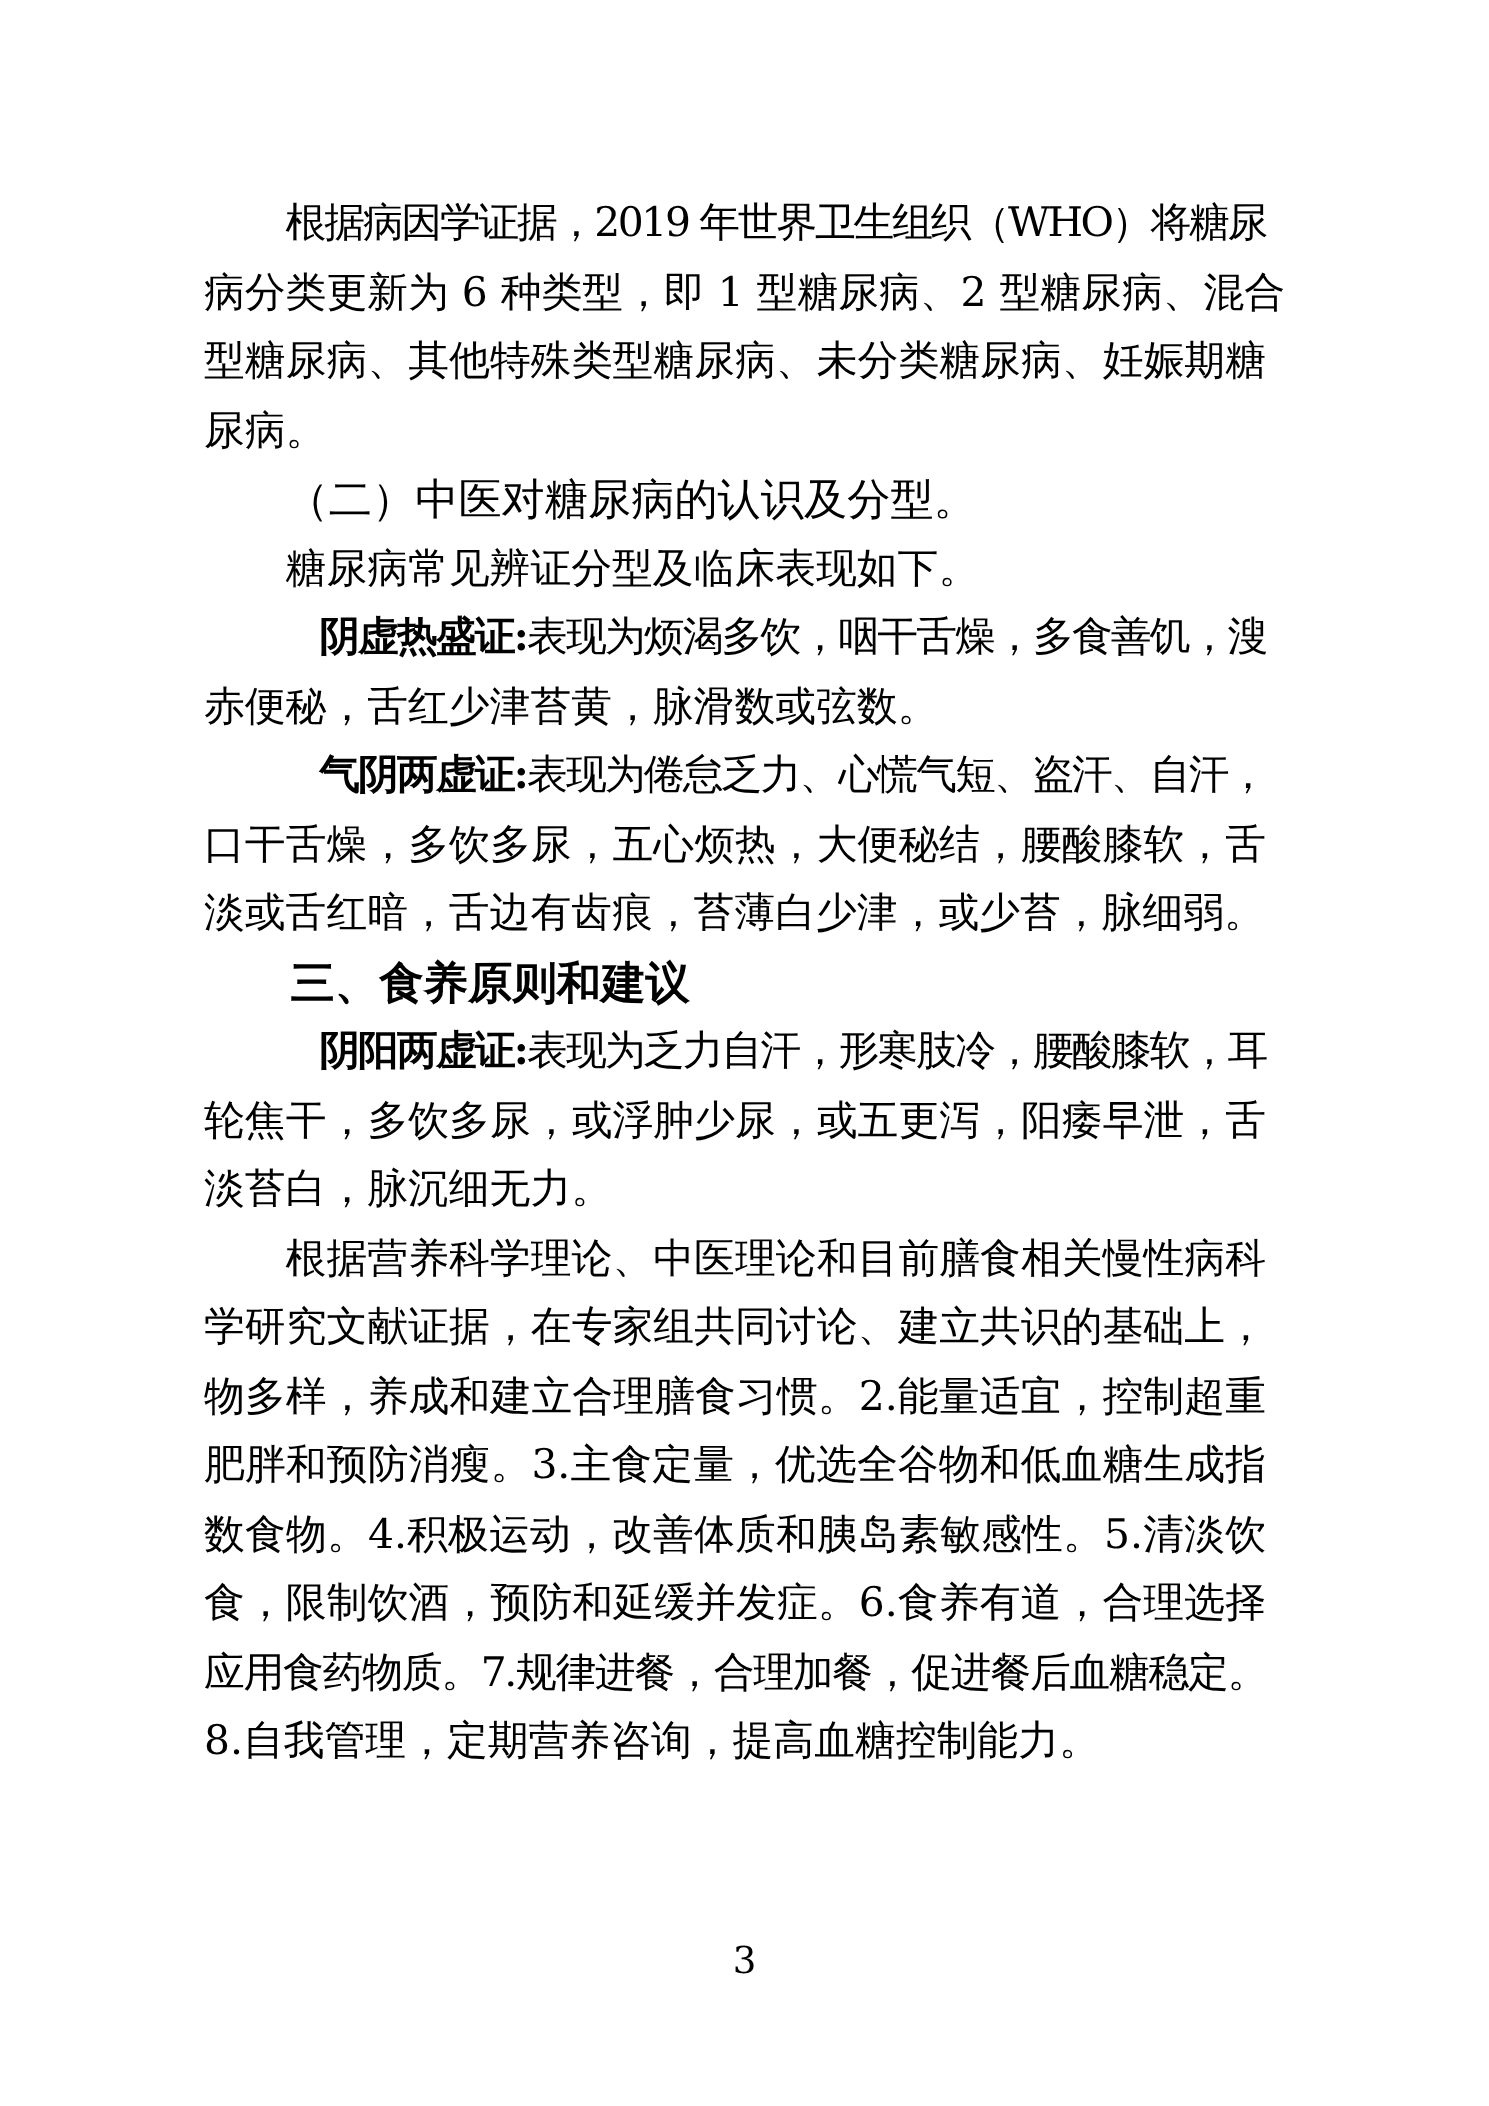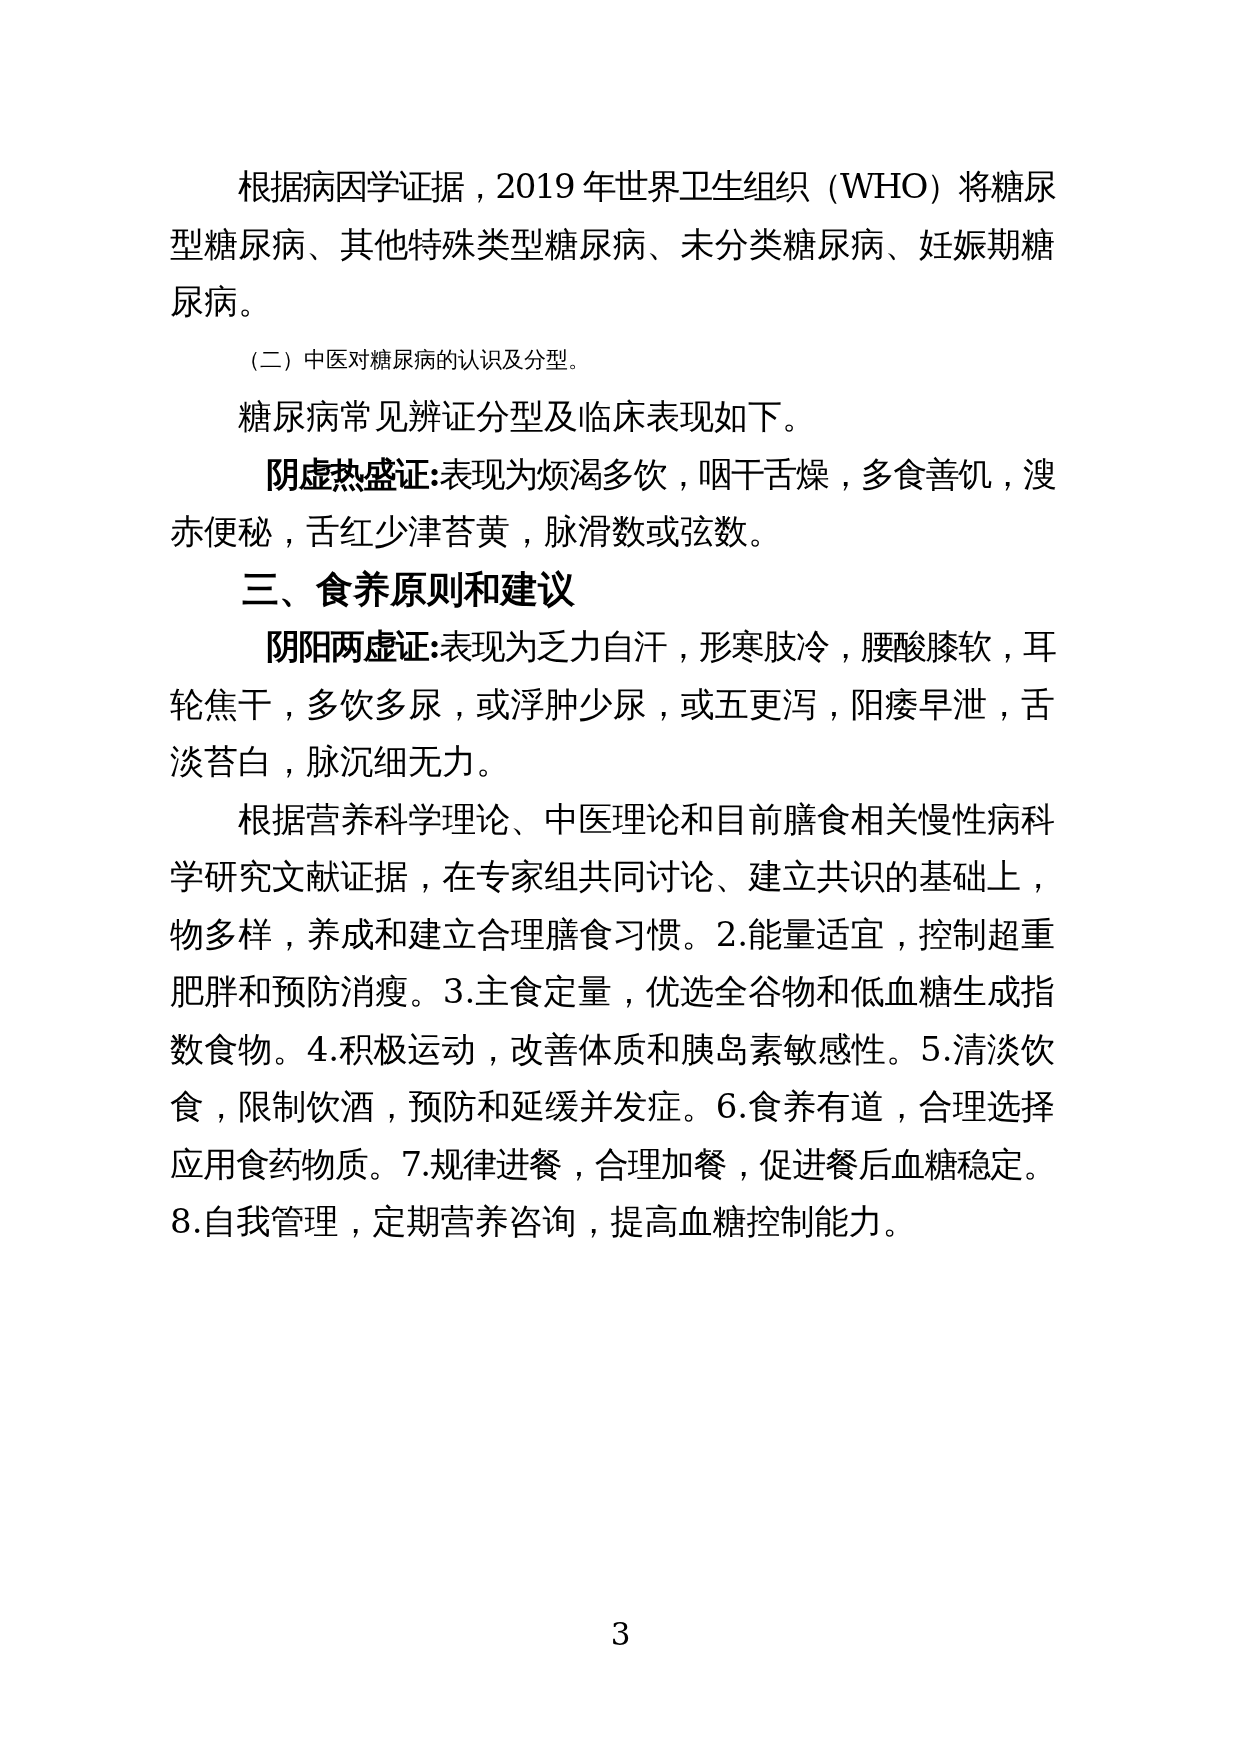--- a/index.html
+++ b/index.html
@@ -28,21 +28,21 @@
     white-space: nowrap;
     overflow: visible;
     text-align: justify;
     text-align-last: justify;
   }
   .line.end { text-align: center; text-align-last: left; }
   .line.indent { text-indent: 68px; }
   .line.tight { letter-spacing: -2px; }
   .para.kaiti .line {
     font-family: Liberation Serif, serif;
-    font-size: 22px;
+    font-size: 36px;
   }
   .para.hei .line {
     font-family: "DejaVu Sans", "Liberation Sans", sans-serif;
     font-weight: 700;
     font-size: 37px;
     text-indent: 72px;
   }
   .line b { font-weight: 700; margin-left: 28px; }
   .footer {
     position: absolute;
@@ -55,32 +55,38 @@
     font-family: "DejaVu Serif", "Liberation Serif", serif;
   }
 </style>
 </head>
 <body>
 
 <div class="page">
   <div class="doc">
       <div class="para body">
         <div class="line indent tight">根据病因学证据，2019 年世界卫生组织（WHO）将糖尿</div>
+        <div class="line">病分类更新为 6 种类型，即 1 型糖尿病、2 型糖尿病、混合</div>
         <div class="line">型糖尿病、其他特殊类型糖尿病、未分类糖尿病、妊娠期糖</div>
         <div class="line end">尿病。</div>
       </div>
       <div class="para kaiti">
         <div class="line end indent">（二）中医对糖尿病的认识及分型。</div>
       </div>
       <div class="para body">
         <div class="line end indent">糖尿病常见辨证分型及临床表现如下。</div>
       </div>
       <div class="para body">
         <div class="line indent tight"><b>阴虚热盛证:</b>表现为烦渴多饮，咽干舌燥，多食善饥，溲</div>
         <div class="line end">赤便秘，舌红少津苔黄，脉滑数或弦数。</div>
+      </div>
+      <div class="para body">
+        <div class="line indent tight"><b>气阴两虚证:</b>表现为倦怠乏力、心慌气短、盗汗、自汗，</div>
+        <div class="line">口干舌燥，多饮多尿，五心烦热，大便秘结，腰酸膝软，舌</div>
+        <div class="line end">淡或舌红暗，舌边有齿痕，苔薄白少津，或少苔，脉细弱。</div>
       </div>
       <div class="para hei">
         <div class="line end indent">三、食养原则和建议</div>
       </div>
       <div class="para body">
         <div class="line indent tight"><b>阴阳两虚证:</b>表现为乏力自汗，形寒肢冷，腰酸膝软，耳</div>
         <div class="line">轮焦干，多饮多尿，或浮肿少尿，或五更泻，阳痿早泄，舌</div>
         <div class="line end">淡苔白，脉沉细无力。</div>
       </div>
       <div class="para body">

